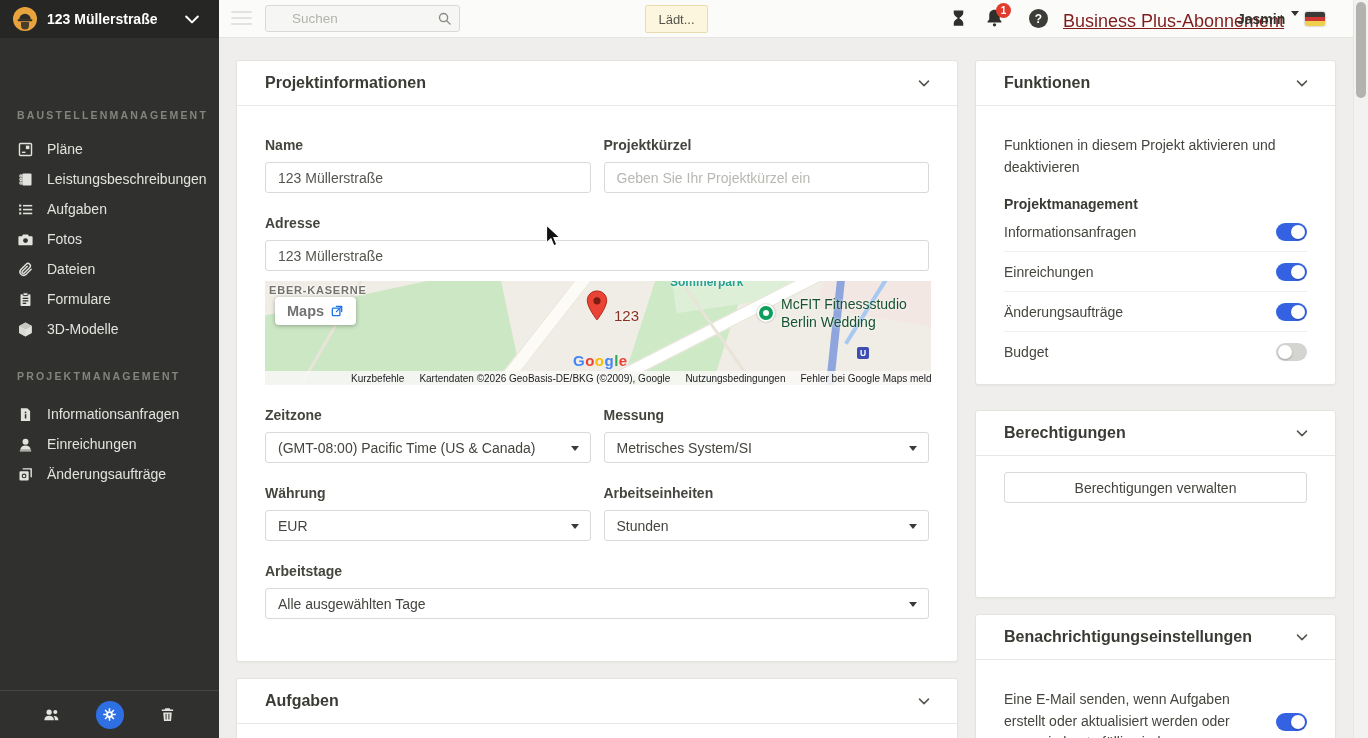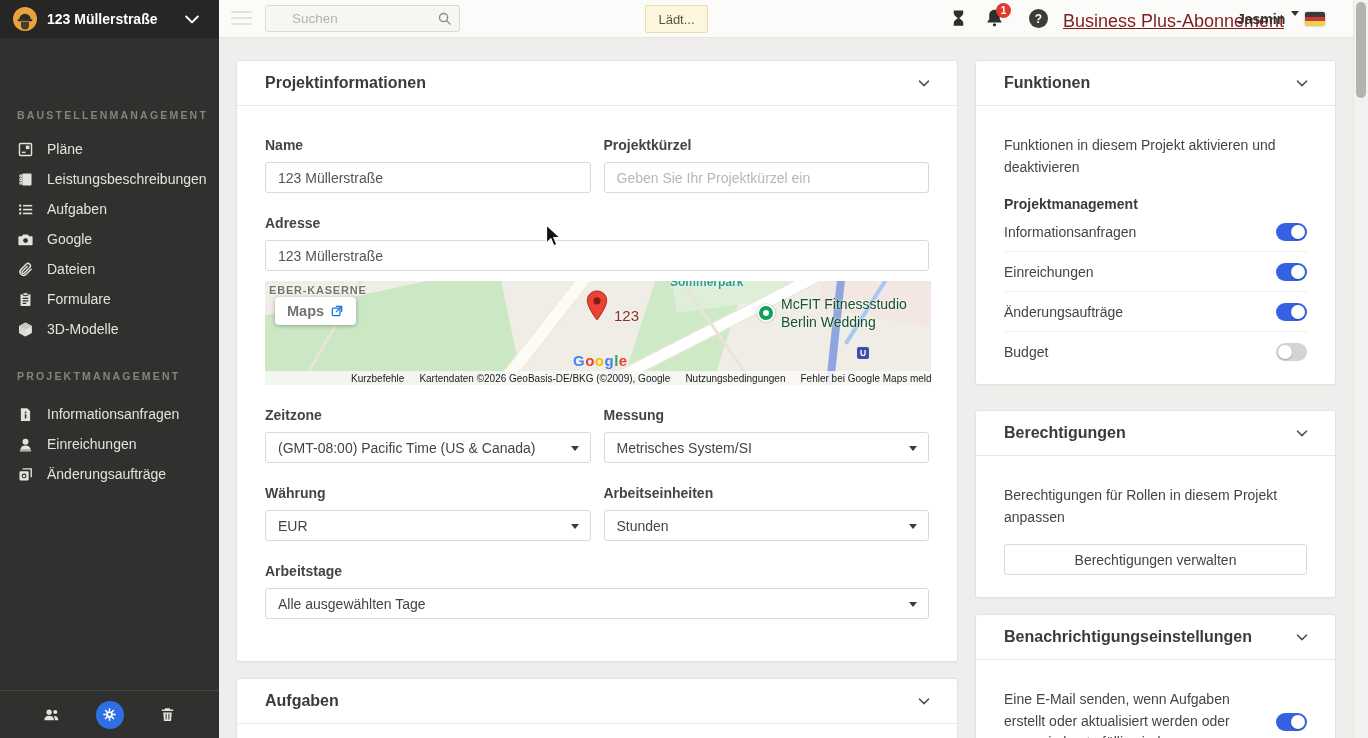--- a/index.html
+++ b/index.html
@@ -171,21 +171,21 @@
     </div>
 
     <div class="nav-item">
       <span class="nav-icon">
         <svg viewBox="0 0 24 24" width="17" height="17">
             <path d="M3 7.5h4l1.6-2.5h6.8L17 7.5h4a1 1 0 0 1 1 1V19a1 1 0 0 1-1 1H3a1 1 0 0 1-1-1V8.5a1 1 0 0 1 1-1z" fill="#e2e2de"></path>
             <circle cx="12" cy="13.5" r="3.4" fill="#30302e"></circle>
             <circle cx="12" cy="13.5" r="1.8" fill="#e2e2de" opacity="0"></circle>
           </svg>
       </span>
-      <span class="nav-label">Google</span>
+      <span class="nav-label">Fotos</span>
     </div>
 
     <div class="nav-item">
       <span class="nav-icon">
         <svg viewBox="0 0 24 24" width="17" height="17" fill="none" stroke="#e2e2de" stroke-width="2" stroke-linecap="round">
             <path d="M20 11.5l-7.8 7.8a5 5 0 0 1-7-7l8-8a3.4 3.4 0 0 1 4.8 4.8l-7.8 7.8a1.8 1.8 0 0 1-2.6-2.6l7-7"></path>
           </svg>
       </span>
       <span class="nav-label">Dateien</span>
     </div>
@@ -499,21 +499,20 @@
 </div>
 
 <div class="card perms-card">
   <div class="card-header">
     <div class="card-title">Berechtigungen</div>
     <svg class="chev" viewBox="0 0 24 24" fill="none" stroke="#55554f" stroke-width="2" stroke-linecap="round" stroke-linejoin="round">
         <polyline points="6,9.5 12,15.5 18,9.5"></polyline>
       </svg>
   </div>
   <div class="card-body">
-    <div class="desc">Berechtigungen für Rollen in diesem Projekt anpassen</div>
     <button class="wide-btn">Berechtigungen verwalten</button>
   </div>
 </div>
 
 <div class="card notif-card">
   <div class="card-header">
     <div class="card-title">Benachrichtigungseinstellungen</div>
     <svg class="chev" viewBox="0 0 24 24" fill="none" stroke="#55554f" stroke-width="2" stroke-linecap="round" stroke-linejoin="round">
         <polyline points="6,9.5 12,15.5 18,9.5"></polyline>
       </svg>

